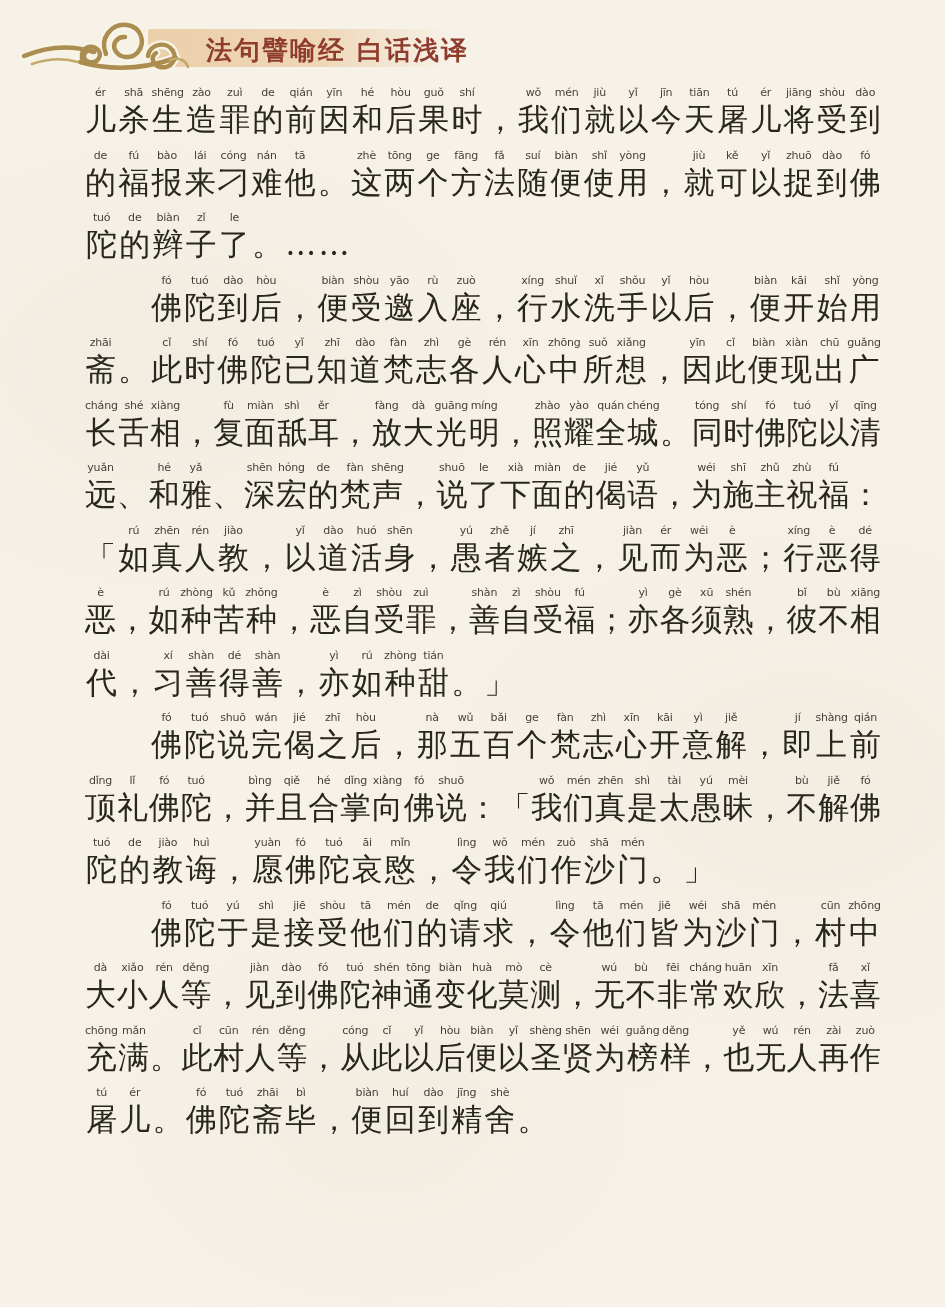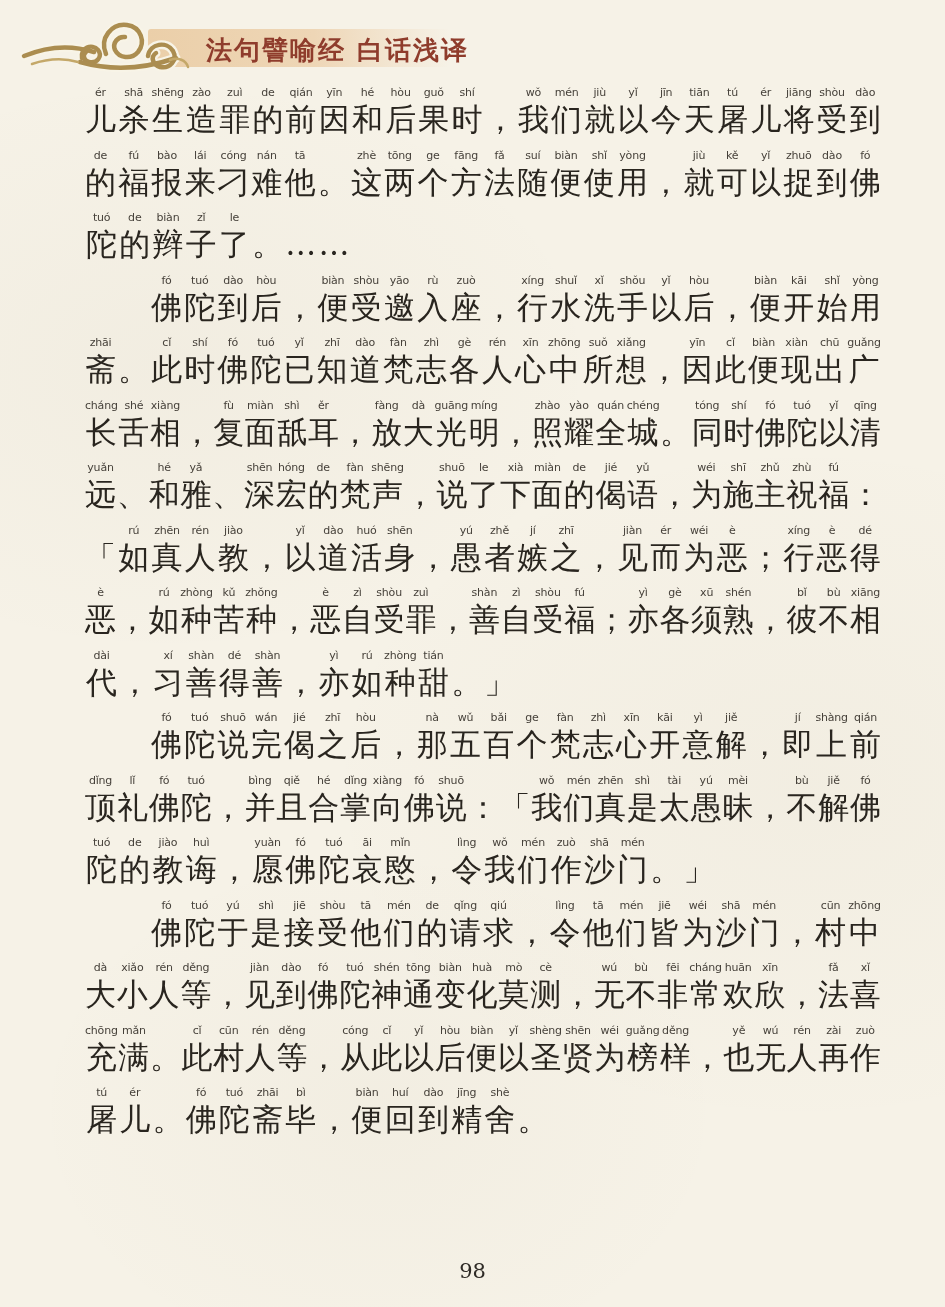--- a/index.html
+++ b/index.html
@@ -1570,14 +1570,13 @@
           <span class="py">shè</span>
           <span class="hz">舍</span>
         </span>
         <span class="tok">
           <span class="py"></span>
           <span class="hz">。</span>
         </span>
       </div>
     </div>
 
-  <div class="page-number">98</div>
 </div>
 
 </body></html>

